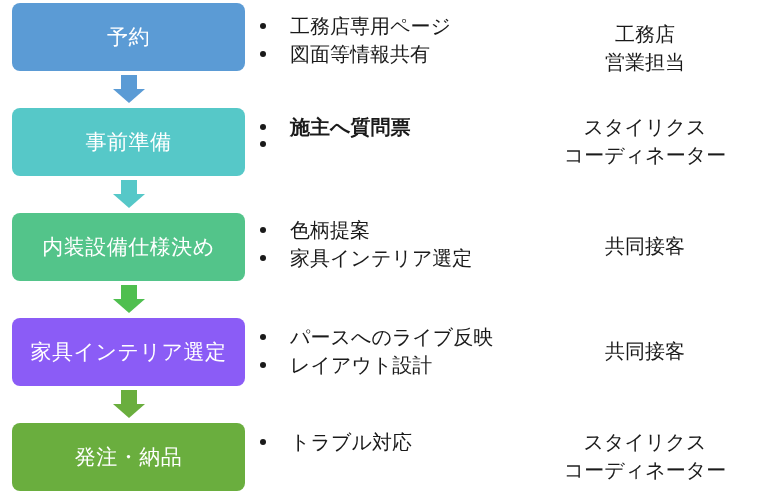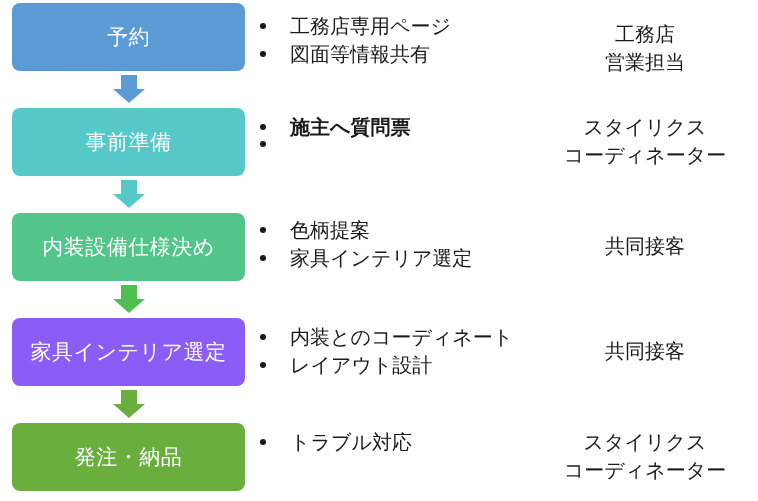--- a/index.html
+++ b/index.html
@@ -86,21 +86,21 @@
   <div class="shaft" style="background:#4fbf4f;"></div>
     <div class="head" style="border-top-color:#4fbf4f;"></div>
 </div>
 
 <div class="box" style="top:318px;background:#8b5cf6;">
   <span>家具インテリア選定</span>
 </div>
 <div class="bullets" style="top:323px;">
   <div class="row">
       <span class="dot"></span>
-      <span>内装とのコーディネート</span>
+      <span>パースへのライブ反映</span>
     </div>
   <div class="row">
       <span class="dot"></span>
       <span>レイアウト設計</span>
     </div>
 </div>
 <div class="role" style="top:337px;">
   <div>共同接客</div>
 </div>
 

